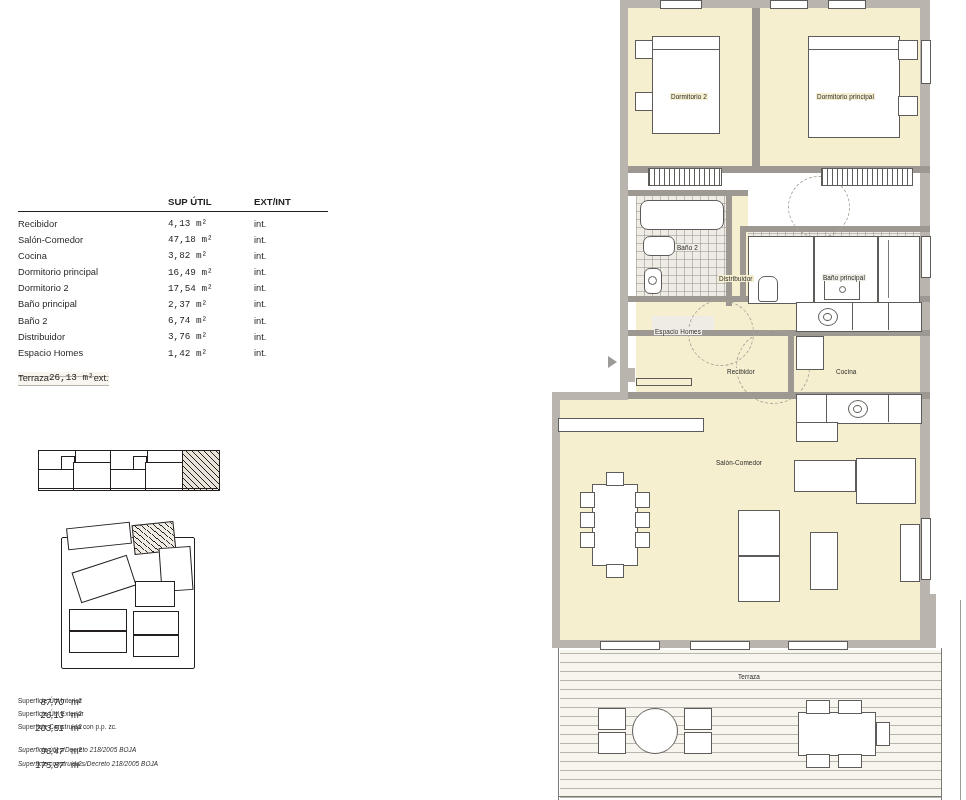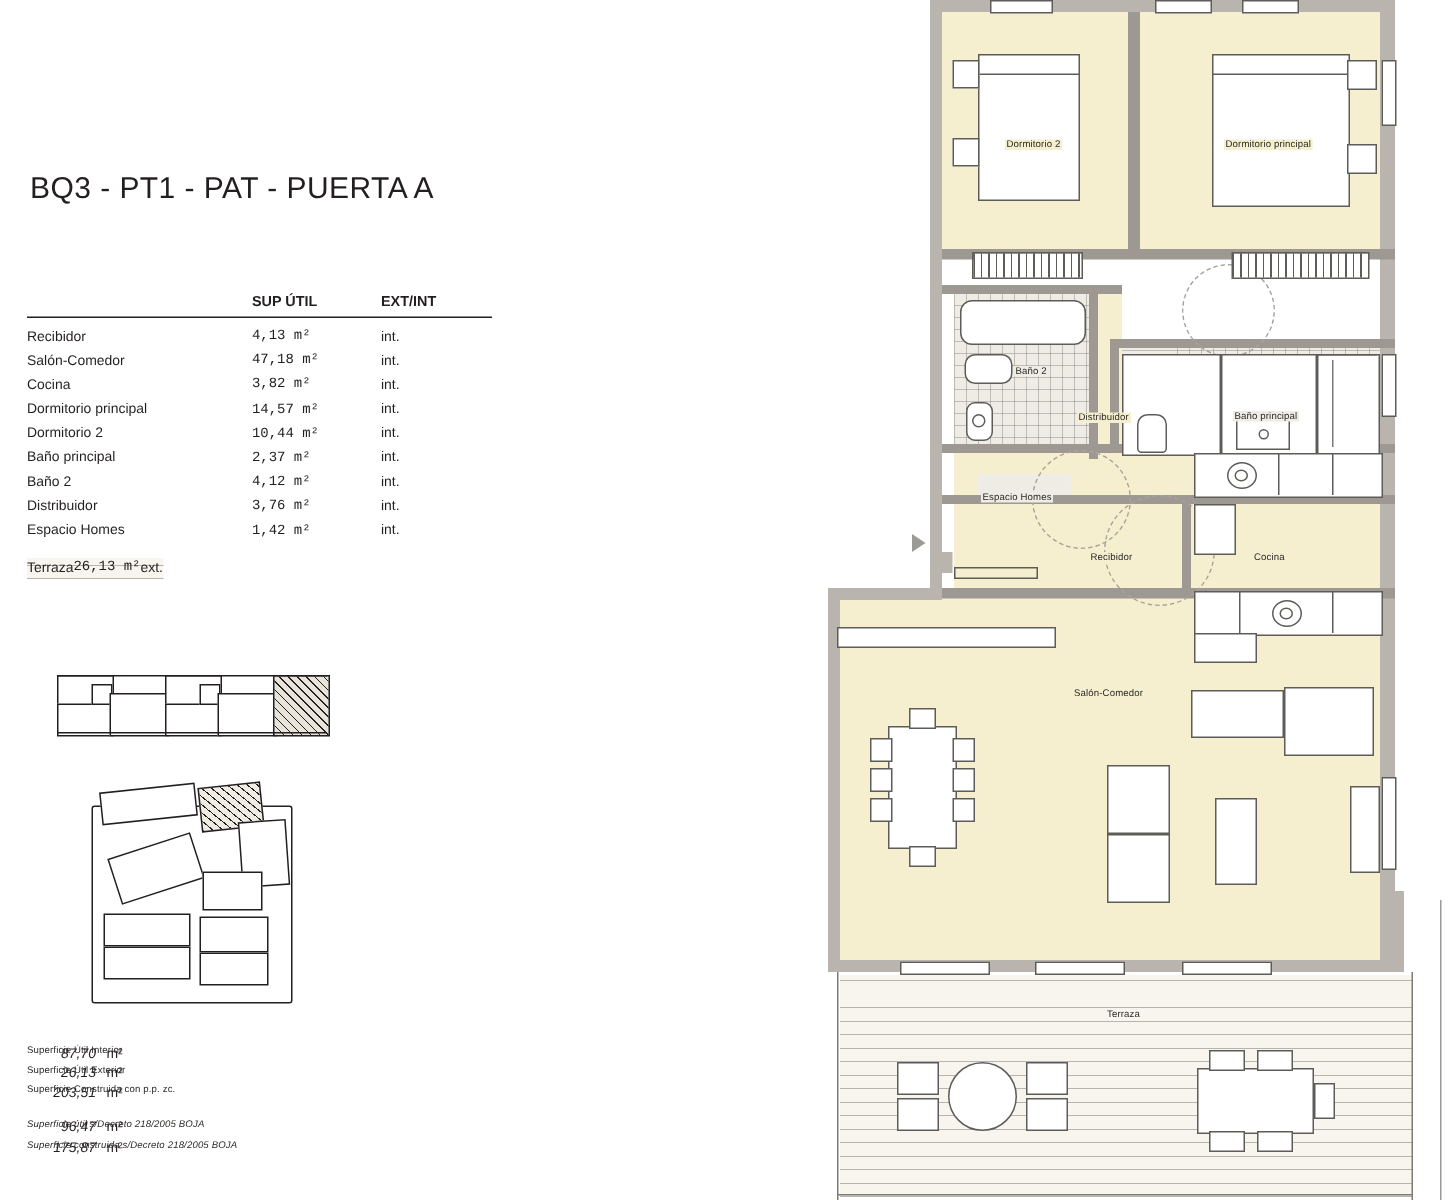--- a/index.html
+++ b/index.html
@@ -106,21 +106,20 @@
   }
   .ell { position:absolute; border:1px solid #5d5c58; border-radius:50%; background:#fff; }
 </style>
 </head>
 <body>
 
 <div class="sheet">
 
   <div class="left">
 
-    <div class="title">BQ3 - PT1 - PAT - PUERTA A</div>
 
     <div class="schedule">
       <table>
         <thead>
           <tr>
             <th class="c1"></th>
             <th class="c2">SUP ÚTIL</th>
             <th class="c3">EXT/INT</th>
           </tr>
         </thead>
@@ -135,36 +134,36 @@
             <td class="num">47,18 m²</td>
             <td>int.</td>
           </tr>
           <tr>
             <td>Cocina</td>
             <td class="num">3,82 m²</td>
             <td>int.</td>
           </tr>
           <tr>
             <td>Dormitorio principal</td>
-            <td class="num">14,57 m²</td>
+            <td class="num">16,49 m²</td>
             <td>int.</td>
           </tr>
           <tr>
             <td>Dormitorio 2</td>
-            <td class="num">10,44 m²</td>
+            <td class="num">17,54 m²</td>
             <td>int.</td>
           </tr>
           <tr>
             <td>Baño principal</td>
             <td class="num">2,37 m²</td>
             <td>int.</td>
           </tr>
           <tr>
             <td>Baño 2</td>
-            <td class="num">4,12 m²</td>
+            <td class="num">6,74 m²</td>
             <td>int.</td>
           </tr>
           <tr>
             <td>Distribuidor</td>
             <td class="num">3,76 m²</td>
             <td>int.</td>
           </tr>
           <tr>
             <td>Espacio Homes</td>
             <td class="num">1,42 m²</td>

